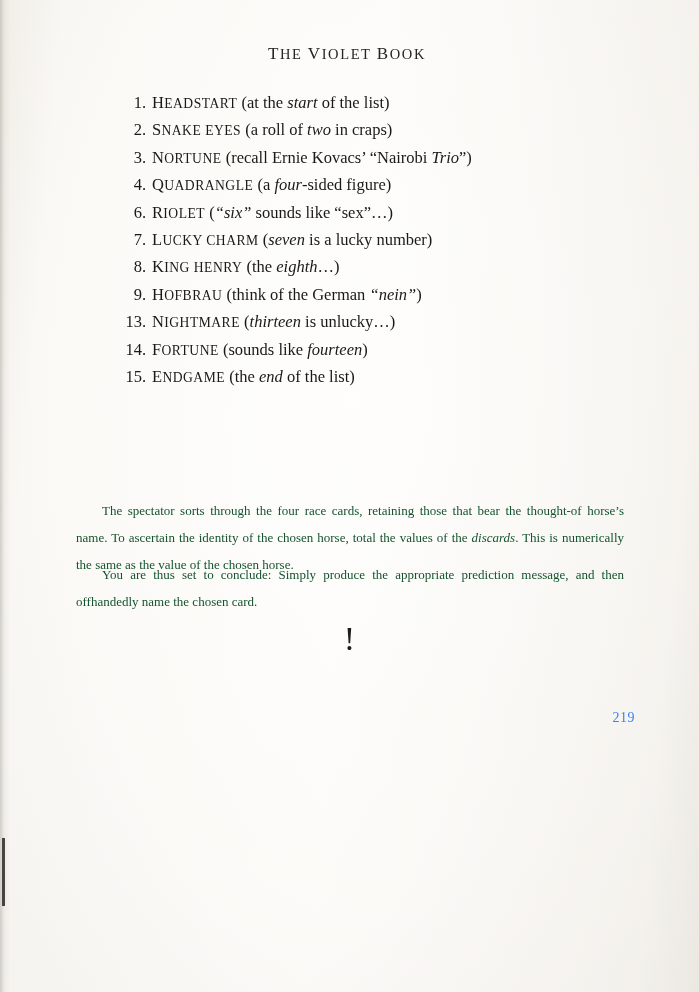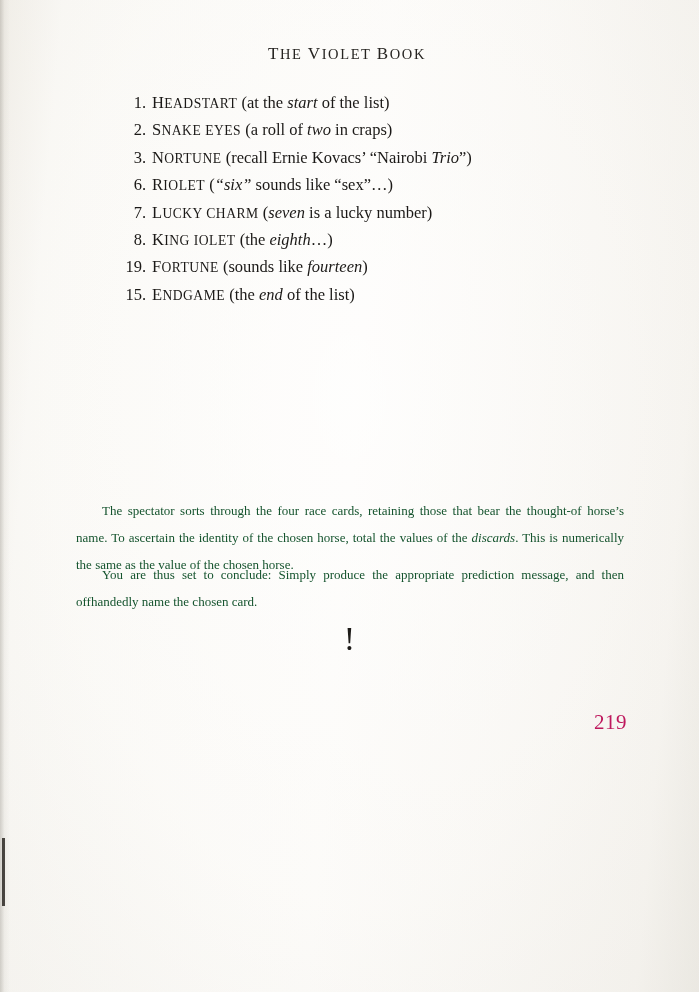--- a/index.html
+++ b/index.html
@@ -110,47 +110,50 @@
     left: 0;
     width: 699px;
     text-align: center;
     font-size: 34px;
     color: #1d1b18;
     font-family: "Liberation Serif", serif;
   }
   .folio {
     position: absolute;
     top: 710px;
-    right: 72px;
-    font-size: 21px;
-    color: #be185d;
+    right: 64px;
+    font-size: 14px;
+    color: #3b82f6;
     letter-spacing: 0.5px;
   }
 </style>
 </head>
 <body>
 
 <div class="page"></div>
 <div class="edge-left"></div>
 <div class="edge-mark"></div>
 
 <div class="content">
 
   <div class="running-head">
     <span class="cap">T</span><span>HE</span>&nbsp;<span class="cap">V</span><span>IOLET</span>&nbsp;<span class="cap">B</span><span>OOK</span>
   </div>
 
   <ol class="list">
     <li><span class="num">1.</span><span class="sc"><span class="cap">H</span><span>EADSTART</span></span><span> (at the </span><i>start</i><span> of the list)</span></li>
     <li><span class="num">2.</span><span class="sc"><span class="cap">S</span><span>NAKE EYES</span></span><span> (a roll of </span><i>two</i><span> in craps)</span></li>
     <li><span class="num">3.</span><span class="sc"><span class="cap">N</span><span>ORTUNE</span></span><span> (recall Ernie Kovacs’ “Nairobi </span><i>Trio</i><span>”)</span></li>
+    <li><span class="num">4.</span><span class="sc"><span class="cap">Q</span><span>UADRANGLE</span></span><span> (a </span><i>four</i><span>-sided figure)</span></li>
     <li><span class="num">6.</span><span class="sc"><span class="cap">R</span><span>IOLET</span></span><span> (</span><i>“six”</i><span> sounds like “sex”…)</span></li>
     <li><span class="num">7.</span><span class="sc"><span class="cap">L</span><span>UCKY CHARM</span></span><span> (</span><i>seven</i><span> is a lucky number)</span></li>
-    <li><span class="num">8.</span><span class="sc"><span class="cap">K</span><span>ING IOLET</span></span><span> (the </span><i>eighth</i><span>…)</span></li>
-    <li><span class="num">19.</span><span class="sc"><span class="cap">F</span><span>ORTUNE</span></span><span> (sounds like </span><i>fourteen</i><span>)</span></li>
+    <li><span class="num">8.</span><span class="sc"><span class="cap">K</span><span>ING HENRY</span></span><span> (the </span><i>eighth</i><span>…)</span></li>
+    <li><span class="num">9.</span><span class="sc"><span class="cap">H</span><span>OFBRAU</span></span><span> (think of the German </span><i>“nein”</i><span>)</span></li>
+    <li><span class="num">13.</span><span class="sc"><span class="cap">N</span><span>IGHTMARE</span></span><span> (</span><i>thirteen</i><span> is unlucky…)</span></li>
+    <li><span class="num">14.</span><span class="sc"><span class="cap">F</span><span>ORTUNE</span></span><span> (sounds like </span><i>fourteen</i><span>)</span></li>
     <li><span class="num">15.</span><span class="sc"><span class="cap">E</span><span>NDGAME</span></span><span> (the </span><i>end</i><span> of the list)</span></li>
   </ol>
 
   <p class="para p1"><span class="indent"></span><span>The spectator sorts through the four race cards, retaining those that bear the thought-of horse’s name. To ascertain the identity of the chosen horse, total the values of the </span><i>discards</i><span>. This is numerically the same as the value of the chosen horse.</span></p>
 
   <p class="para p2"><span class="indent"></span><span>You are thus set to conclude: Simply produce the appropriate prediction message, and then offhandedly name the chosen card.</span></p>
 
   <div class="dingbat">!</div>
 
   <div class="folio">219</div>

